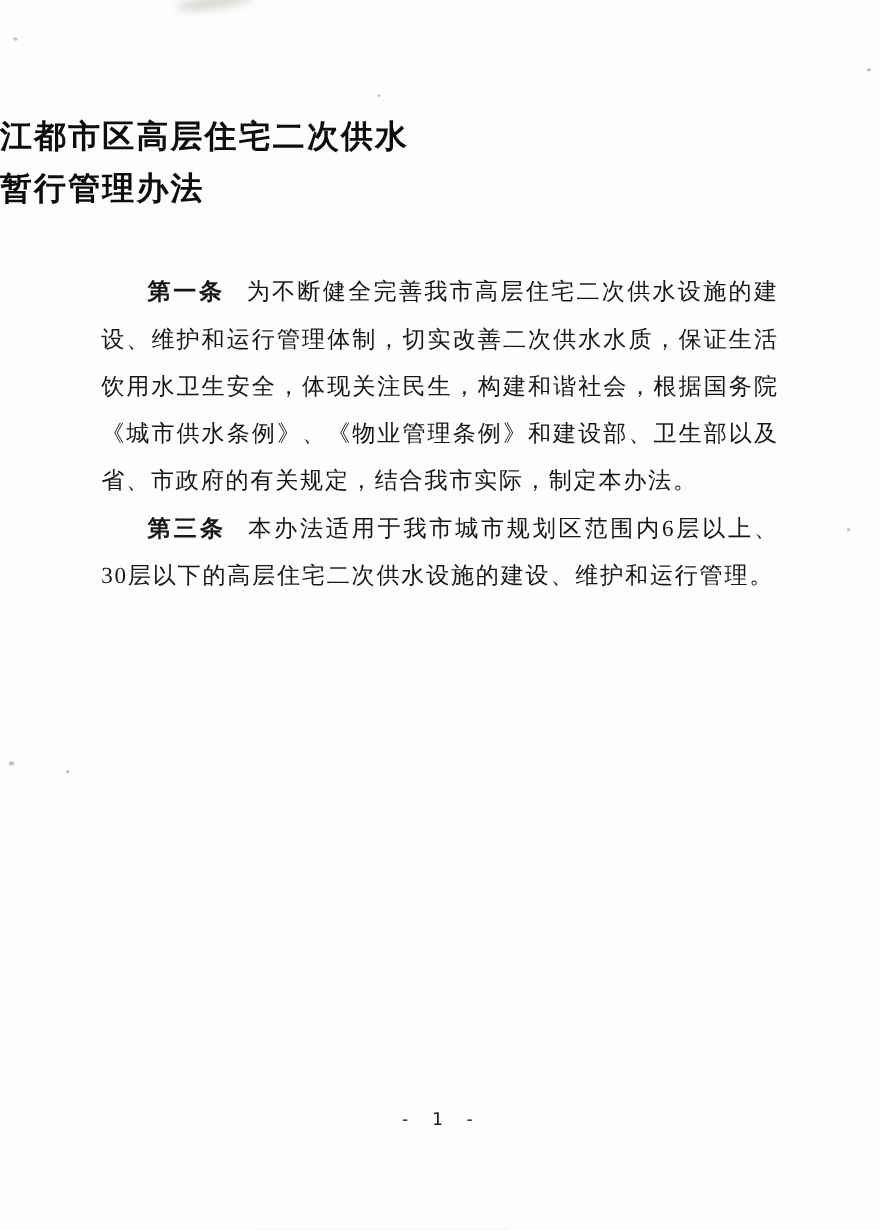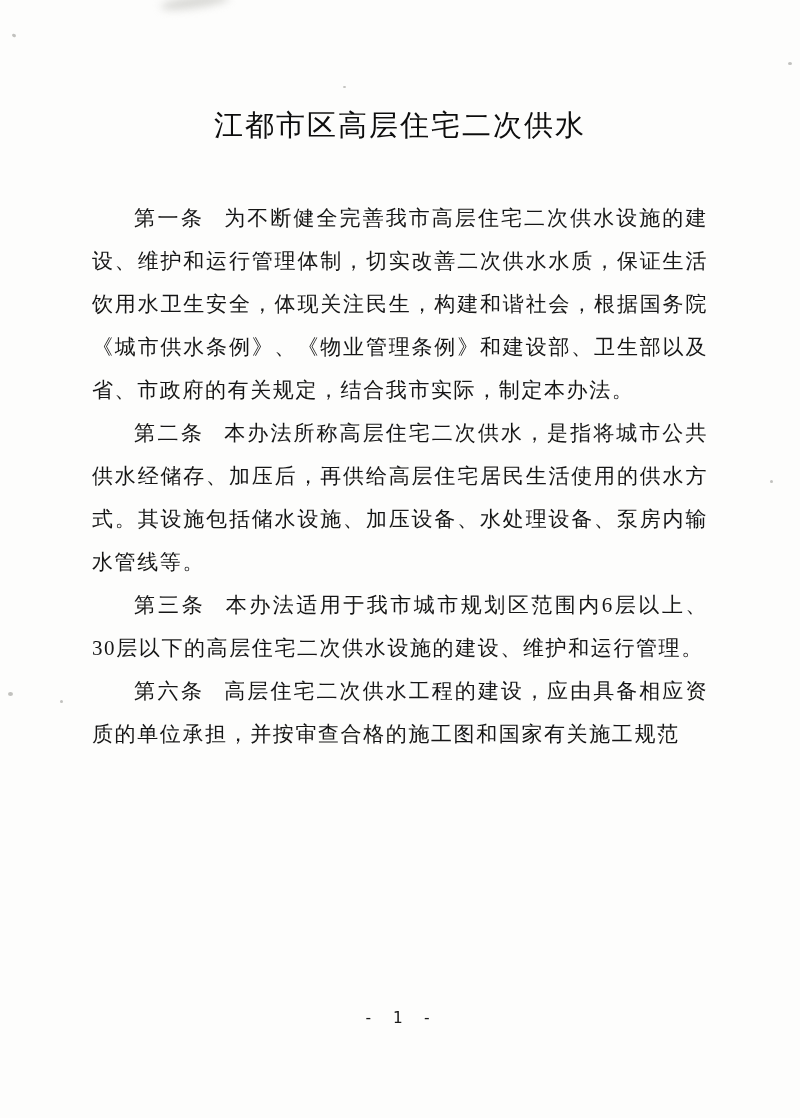--- a/index.html
+++ b/index.html
@@ -22,23 +22,23 @@
   .s1 { left: 12px;  top: 34px;  width: 4px; height: 3px; transform: rotate(20deg); }
   .s2 { left: 343px; top: 86px;  width: 3px; height: 2px; }
   .s3 { left: 788px; top: 62px;  width: 4px; height: 3px; }
   .s4 { left: 8px;   top: 692px; width: 5px; height: 4px; }
   .s5 { left: 60px;  top: 700px; width: 3px; height: 3px; }
   .s6 { left: 770px; top: 480px; width: 3px; height: 3px; }
 
   .title {
     margin: 0;
     padding-top: 102px;
-    text-align: center;
+    text-align: left;
     font-family: "Liberation Sans", sans-serif;
-    font-weight: normal;
+    font-weight: bold;
     font-size: 29px;
     line-height: 47px;
     letter-spacing: 2px;
     color: #0d0d0d;
   }
   .title .title-line { display: block; }
 
   .doc-body {
     margin: 48px auto 0 auto;
     width: 616px;
@@ -48,21 +48,21 @@
     letter-spacing: 1.6px;
     text-align: justify;
     text-justify: inter-character;
     color: #161616;
   }
   .article {
     margin: 0;
     text-indent: 2em;
   }
   .article-num {
-    font-weight: normal;
+    font-weight: bold;
     margin-right: 0.95em;
     letter-spacing: 2px;
   }
 
   .page-number {
     position: absolute;
     left: 0; right: 0;
     top: 1008px;
     text-align: center;
     font-family: "DejaVu Sans Mono", monospace;
@@ -79,28 +79,27 @@
   <div class="smudge-top"></div>
   <div class="speck s1"></div>
   <div class="speck s2"></div>
   <div class="speck s3"></div>
   <div class="speck s4"></div>
   <div class="speck s5"></div>
   <div class="speck s6"></div>
 
   <h1 class="title">
     <span class="title-line">江都市区高层住宅二次供水</span>
+    <span class="title-line">暂行管理办法</span>
   </h1>
 
   <div class="doc-body" id="articles">
   <p class="article"><b class="article-num">第一条</b><span class="article-text">为不断健全完善我市高层住宅二次供水设施的建设、维护和运行管理体制，切实改善二次供水水质，保证生活饮用水卫生安全，体现关注民生，构建和谐社会，根据国务院《城市供水条例》、《物业管理条例》和建设部、卫生部以及省、市政府的有关规定，结合我市实际，制定本办法。</span></p>
 
-  <p class="article"><b class="article-num">第二条</b><span class="article-text">本办法所称高层住宅二次供水，是指将城市公共供水经储存、加压后，再供给高层住宅居民生活使用的供水方式。其设施包括储水设施、加压设备、水处理设备、泵房内输水管线等。</span></p>
 
   <p class="article"><b class="article-num">第三条</b><span class="article-text">本办法适用于我市城市规划区范围内6层以上、30层以下的高层住宅二次供水设施的建设、维护和运行管理。</span></p>
 
 
 
-  <p class="article"><b class="article-num">第六条</b><span class="article-text">高层住宅二次供水工程的建设，应由具备相应资质的单位承担，并按审查合格的施工图和国家有关施工规范</span></p>
 </div>
 
   <div class="page-number">- 1 -</div>
 </div>
 
 </body></html>

